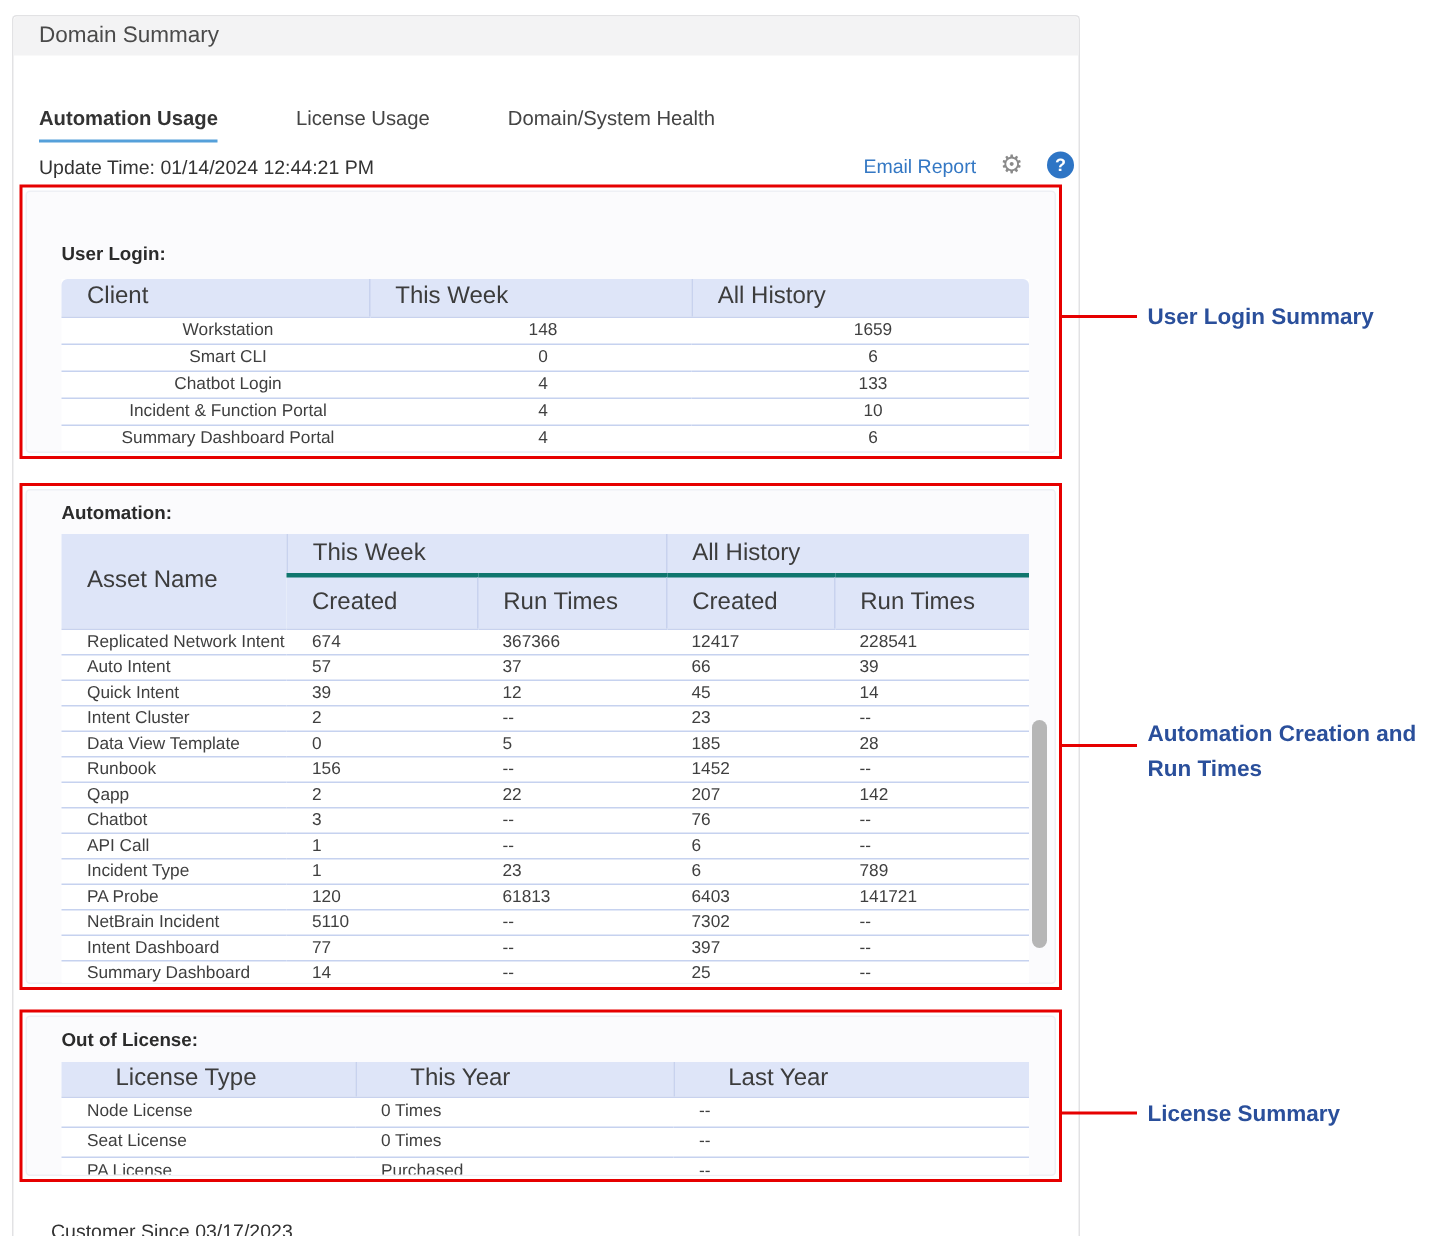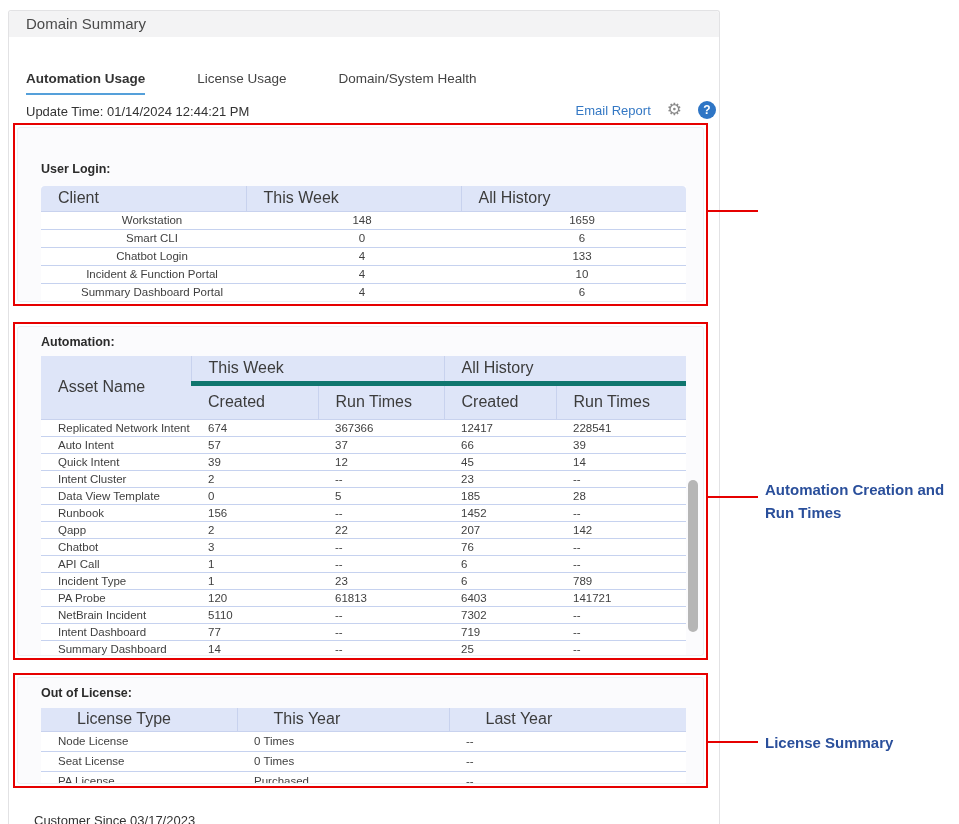--- a/index.html
+++ b/index.html
@@ -49,21 +49,21 @@
   thead th + th { border-left:1px solid #c8d2ee; }
   tbody td { font-size:11.5px; color:#3f3f3f; padding:0 0 0 17px; background:#fff;
              border-bottom:1px solid #c6d2ef; white-space:nowrap; overflow:hidden; }
 
   .tbl-login thead th { height:25px; border-radius:0; }
   .tbl-login thead th:first-child { border-top-left-radius:4px; }
   .tbl-login thead th:last-child { border-top-right-radius:4px; }
   .tbl-login tbody td { height:18px;text-align:center; }
 
   .tbl-auto thead tr.grp th { height:27px; }
-  .tbl-auto thead tr.sub th { height:36px; border-top:5px solid #0f766e; }
+  .tbl-auto thead tr.sub th { height:36px; border-top:3px solid #0f766e; }
   .tbl-auto thead th.asset { border-top:none; }
   .tbl-auto tbody td { height:17px; }
 
   .tbl-lic thead th { height:23px;padding-left:36px; }
   .tbl-lic tbody td { height:20px; }
 
   
   .scroll-thumb { position:absolute; left:688px; top:480px; width:10px; height:152px;
                   background:#b6b6b6; border-radius:5px; z-index:4; }
 
@@ -265,21 +265,21 @@
               <td>NetBrain Incident</td>
               <td>5110</td>
               <td>--</td>
               <td>7302</td>
               <td>--</td>
             </tr>
             <tr>
               <td>Intent Dashboard</td>
               <td>77</td>
               <td>--</td>
-              <td>719</td>
+              <td>397</td>
               <td>--</td>
             </tr>
             <tr>
               <td>Summary Dashboard</td>
               <td>14</td>
               <td>--</td>
               <td>25</td>
               <td>--</td>
             </tr>
           </tbody>
@@ -322,16 +322,17 @@
             </tr>
           </tbody>
       </table>
     </div>
   </div>
 
   <div class="connector conn1"></div>
   <div class="connector conn2"></div>
   <div class="connector conn3"></div>
 
+  <div class="annotation ann1">User Login Summary</div>
   <div class="annotation ann2">Automation Creation and Run Times</div>
   <div class="annotation ann3">License Summary</div>
 
 </div>
 
 </body></html>

